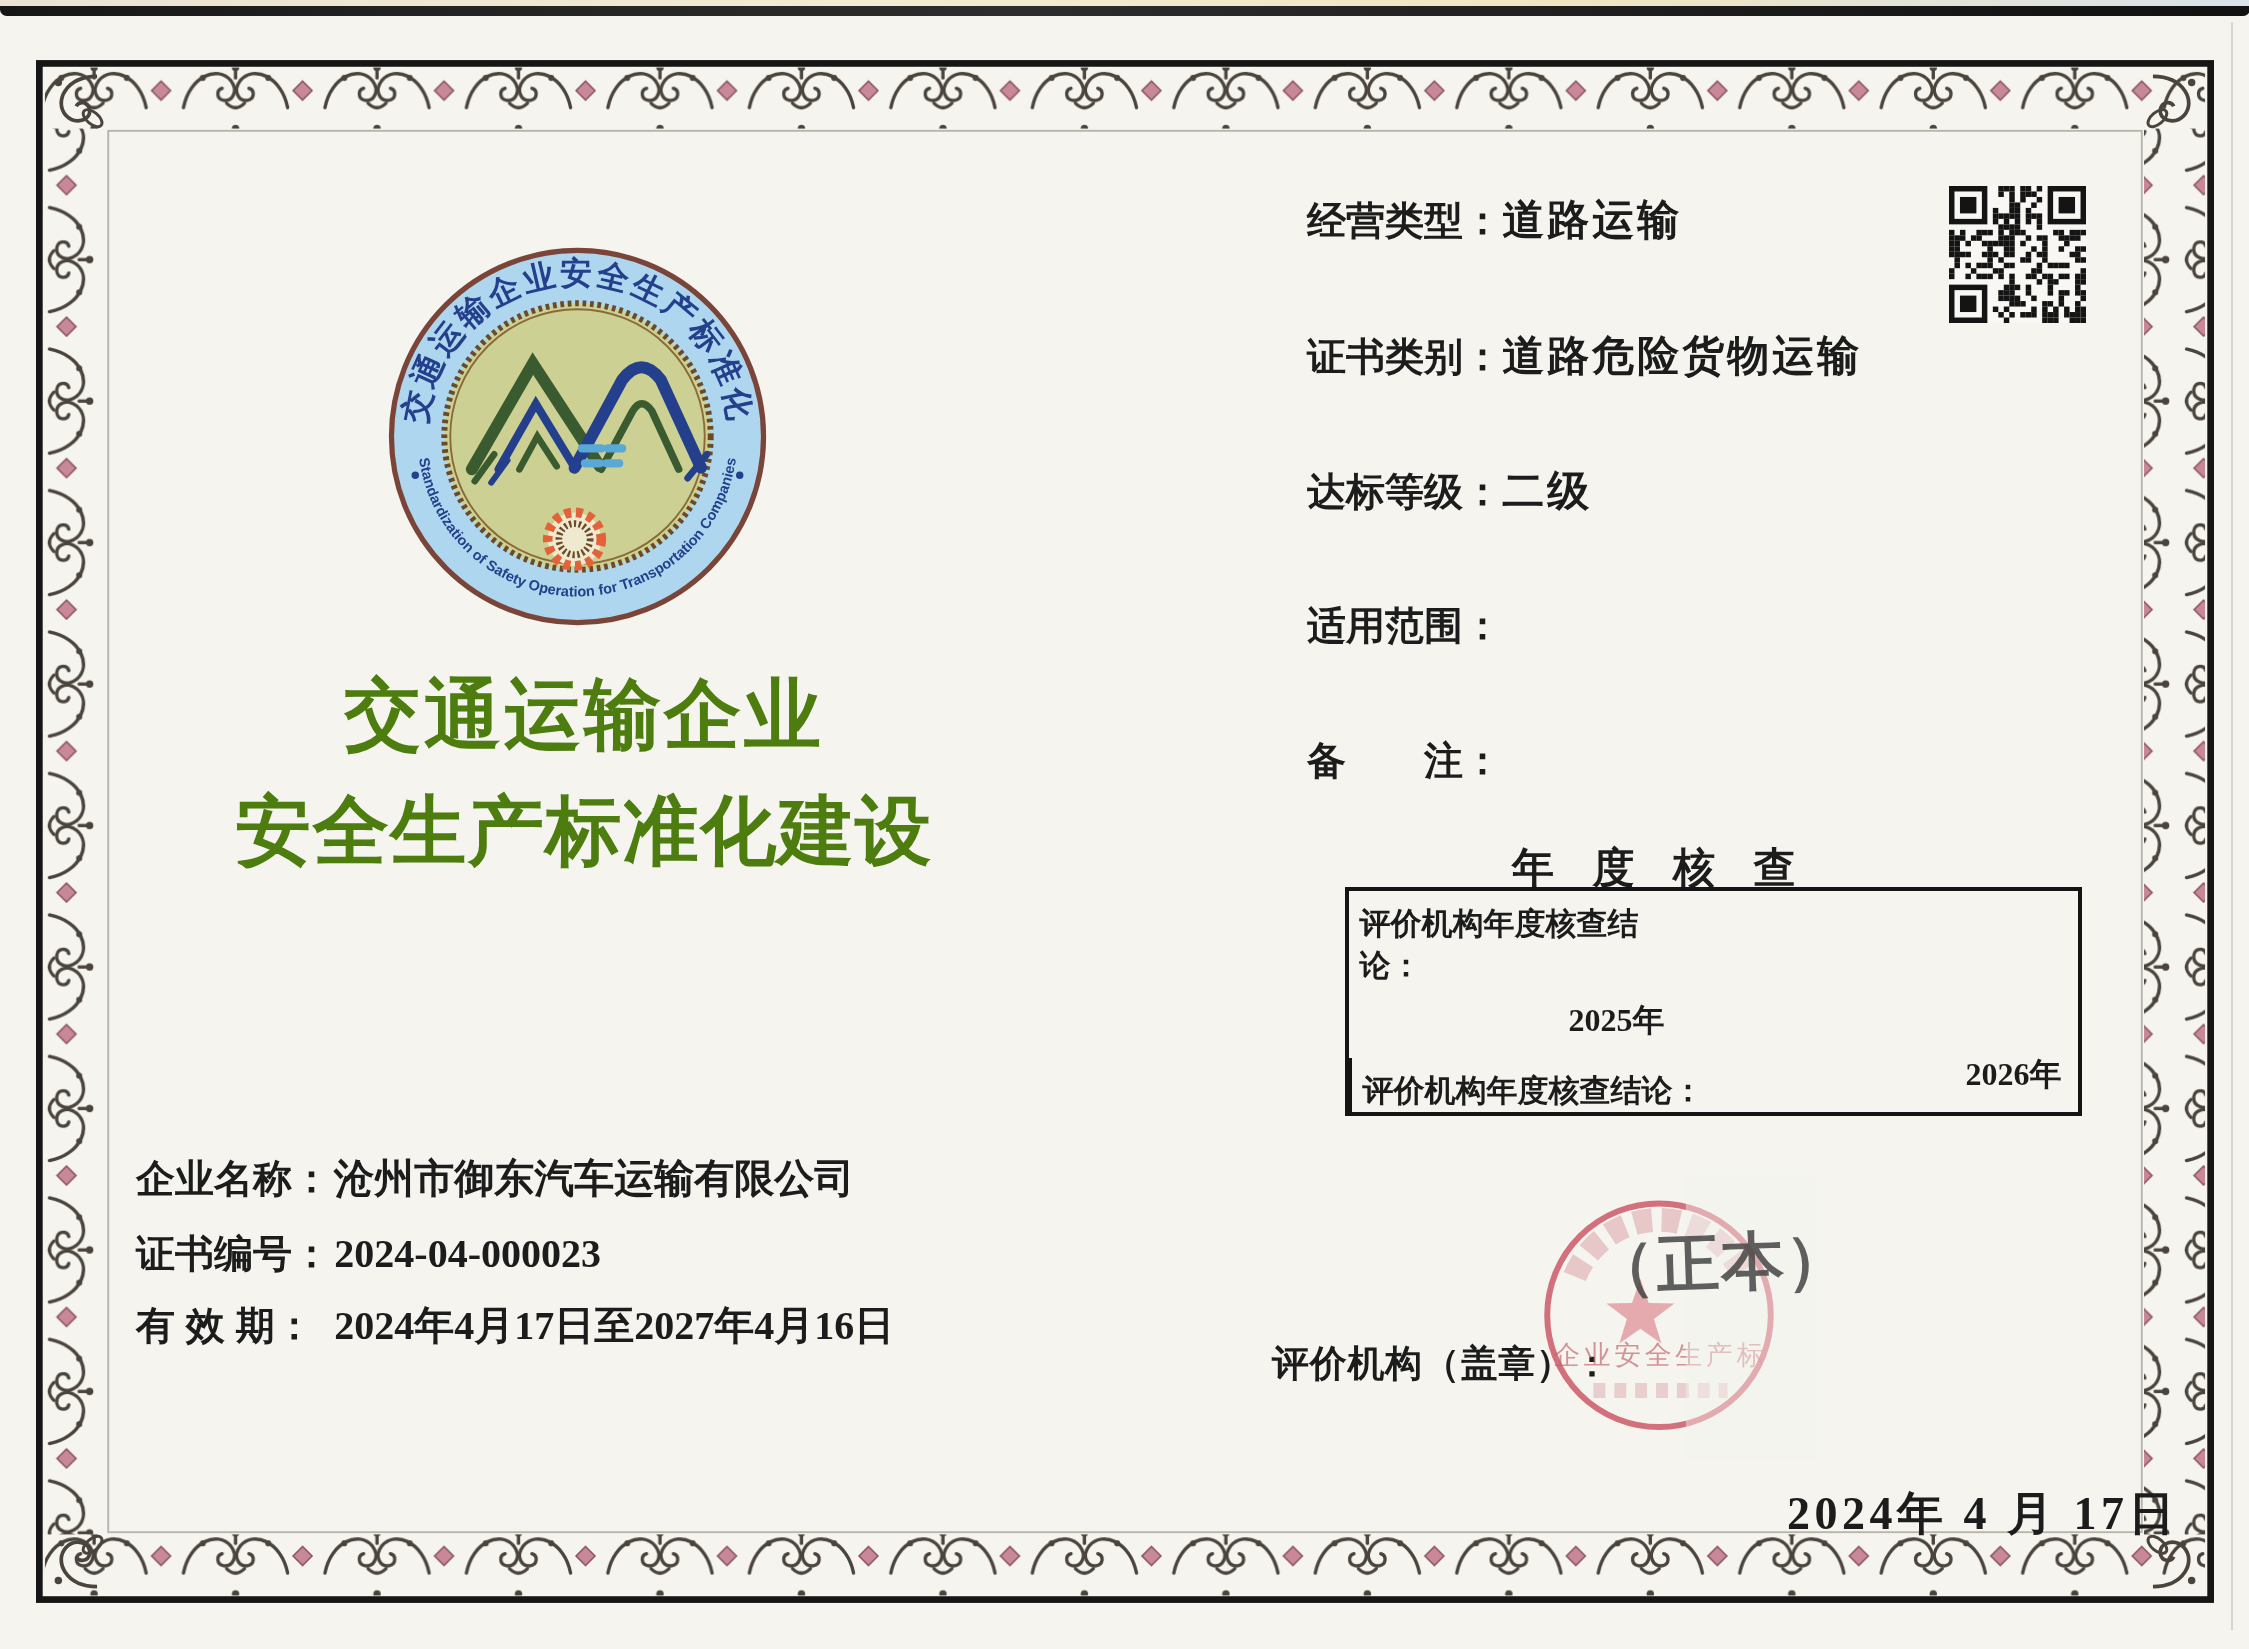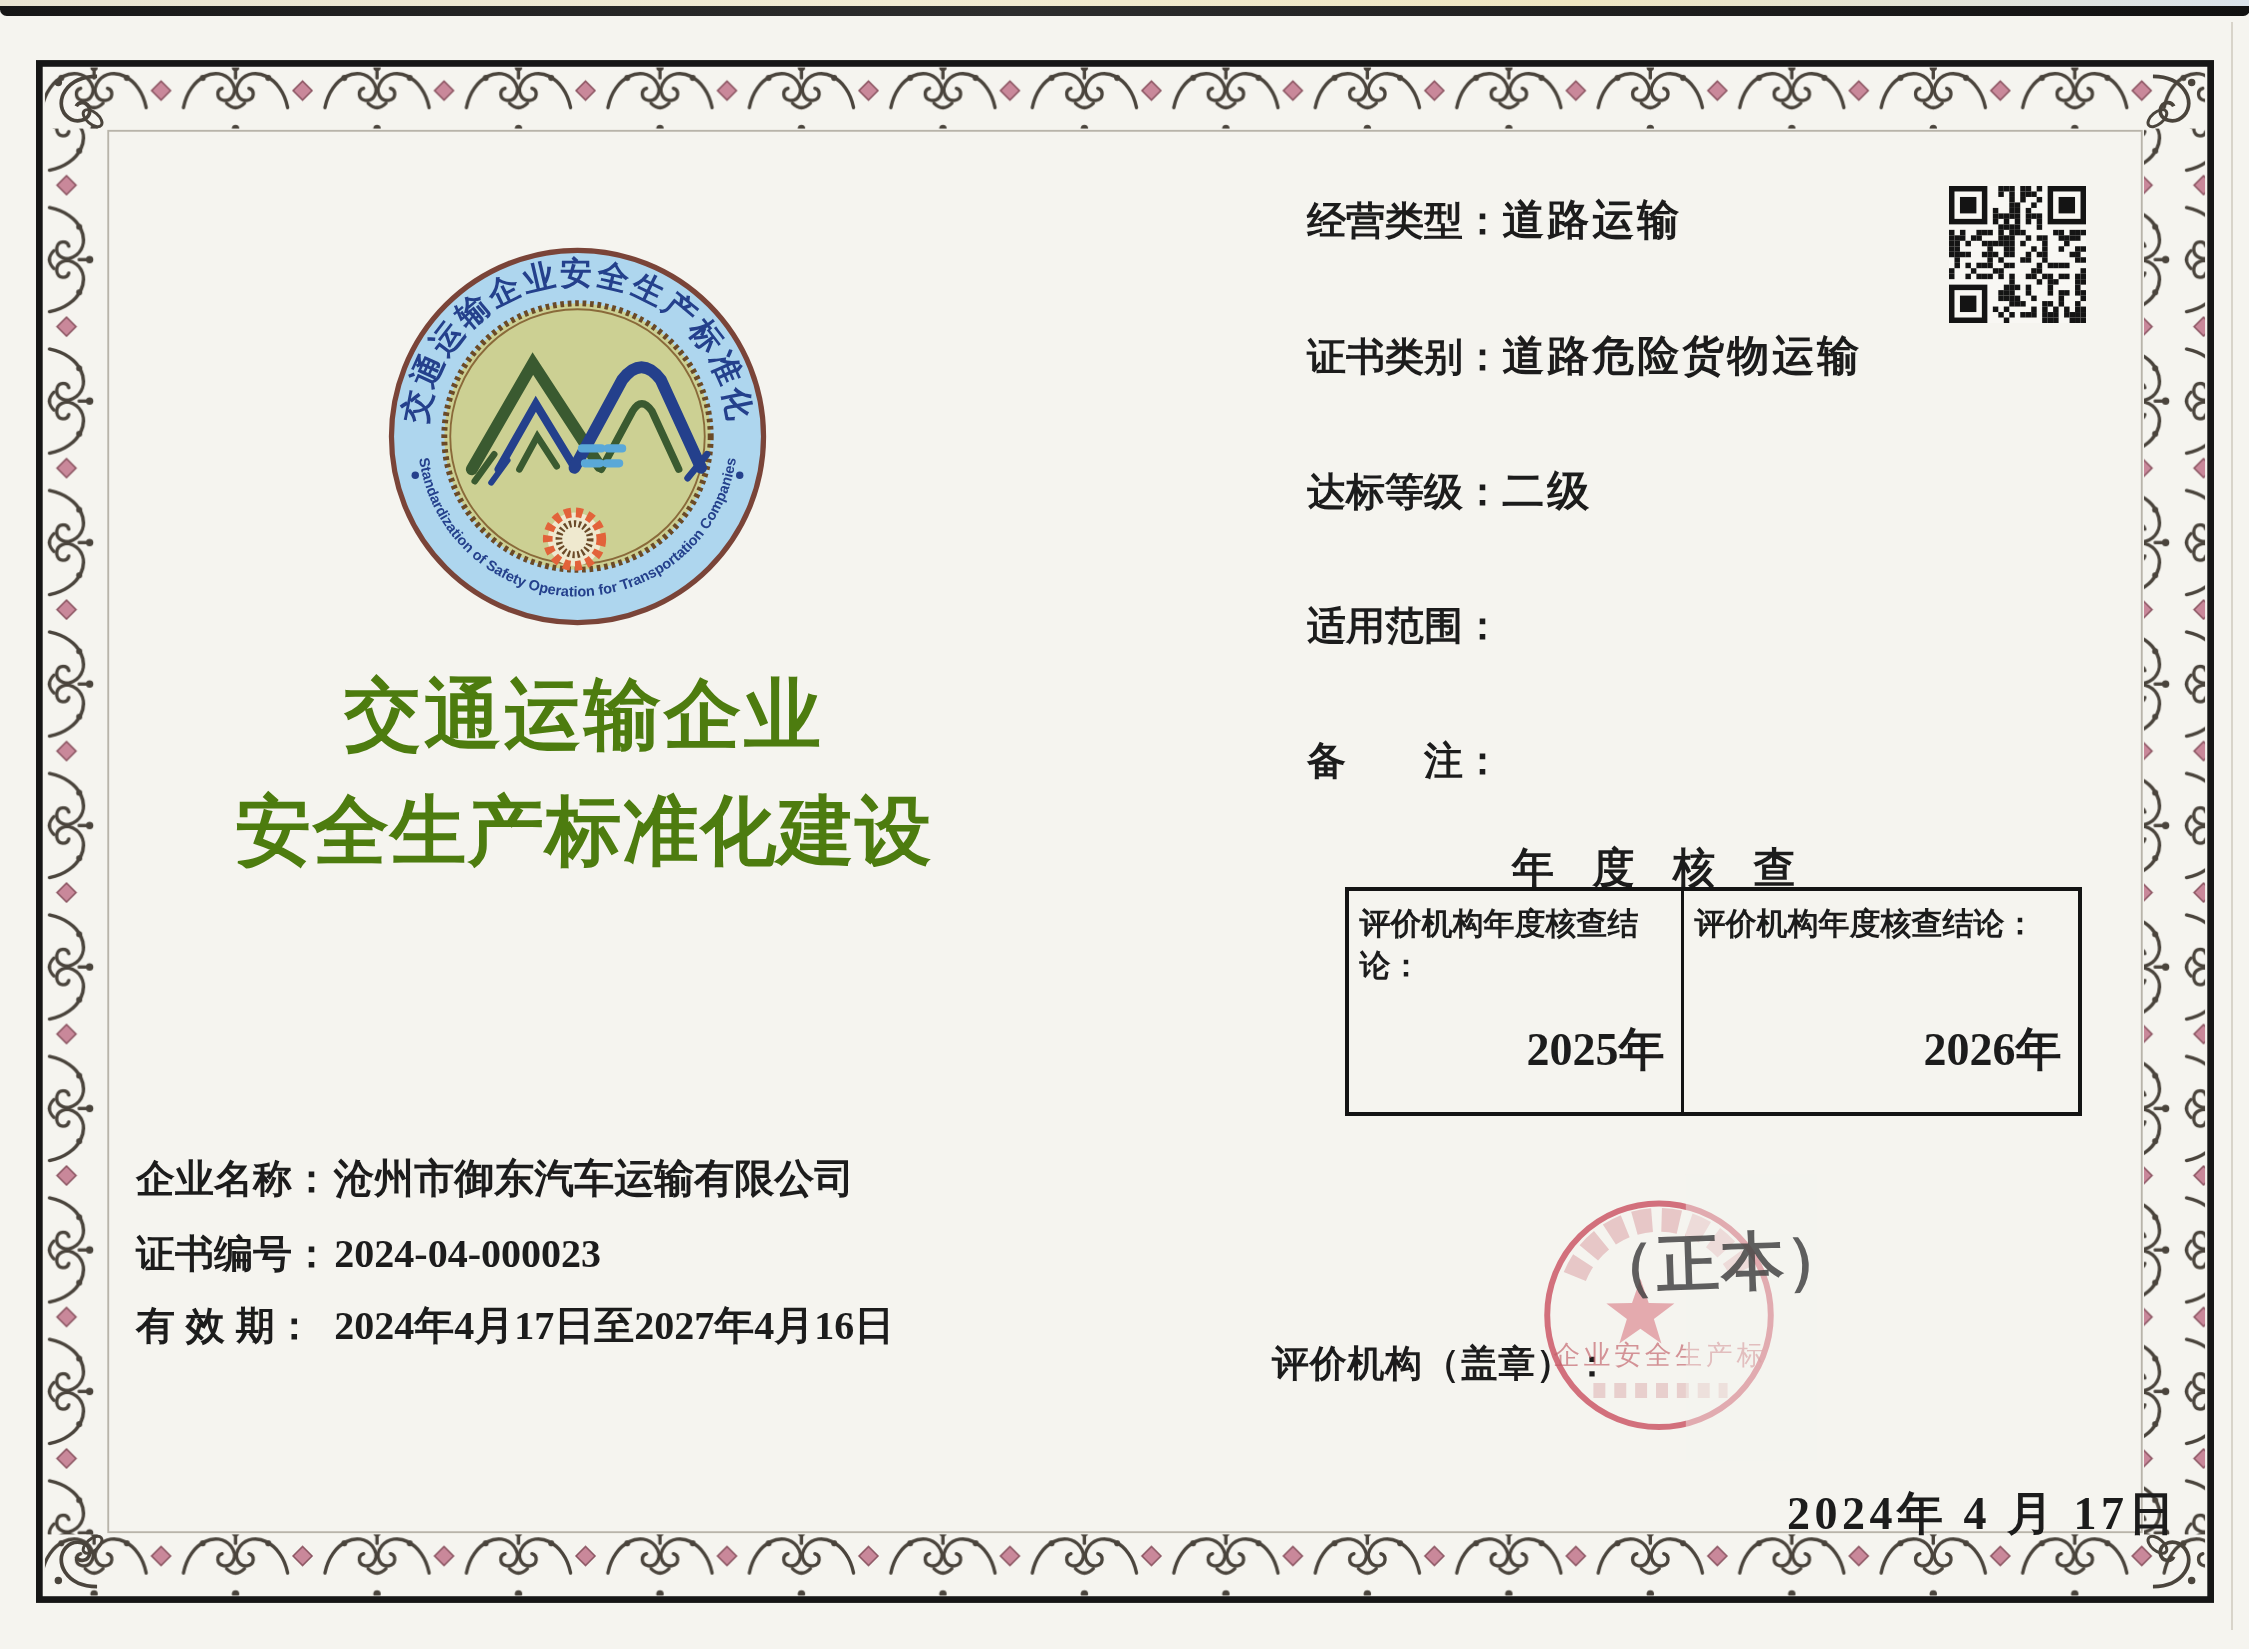--- a/index.html
+++ b/index.html
@@ -31,26 +31,26 @@
   .field-label{display:inline-block;font-weight:bold;font-size:39px;vertical-align:baseline;}
   .field-value{font-weight:bold;font-size:40px;}
   .serif-val{font-family:"Liberation Serif",serif;font-weight:600;}
   .co-row .field-label{width:195px;}
   .rt-row .field-label{width:192px;}
   .rt-row .field-value{font-size:42px;letter-spacing:3px;text-align:center;}
   
   .annual-title{left:1452px;top:840px;width:417px;text-align:center;
     font-size:42px;font-weight:bold;letter-spacing:13.4px;}
   .review-table{left:1345px;top:887px;width:737px;height:229px;
-    border:4.5px solid #141414;box-sizing:border-box;display:flex;background:transparent;}
+    border:4.5px solid #141414;box-sizing:border-box;display:flex;background:transparent;flex-direction:column;}
   .review-cell{position:relative;box-sizing:border-box;height:100%;}
   .review-cell.c1{width:332px;}
   .review-cell.c2{flex:1;border-left:3.7px solid #141414;}
   .review-header{font-size:31px;font-weight:bold;padding:12px 4.5px 0 10.4px;letter-spacing:0;}
-  .review-year{position:absolute;right:16.4px;bottom:31px;font-size:46px;
+  .review-year{position:absolute;right:16.4px;bottom:15px;font-size:32px;
     font-family:"Liberation Serif",serif;font-weight:600;text-align:center;}
   
   .issuer-label{left:1272px;top:1339px;font-size:37px;font-weight:bold;letter-spacing:0.7px;}
   .stamp{left:1504px;top:1161px;}
   .stamp-overlay{left:1592px;top:1220px;font-size:63px;color:#454545;opacity:.85;
     letter-spacing:1.5px;font-weight:600;transform:rotate(-2deg);white-space:nowrap;}
   .issue-date{left:1787px;top:1483px;font-size:46px;letter-spacing:4.5px;
     font-family:"Liberation Serif",serif;font-weight:600;white-space:nowrap;}
   .qr{left:1949px;top:186px;}
 </style>

